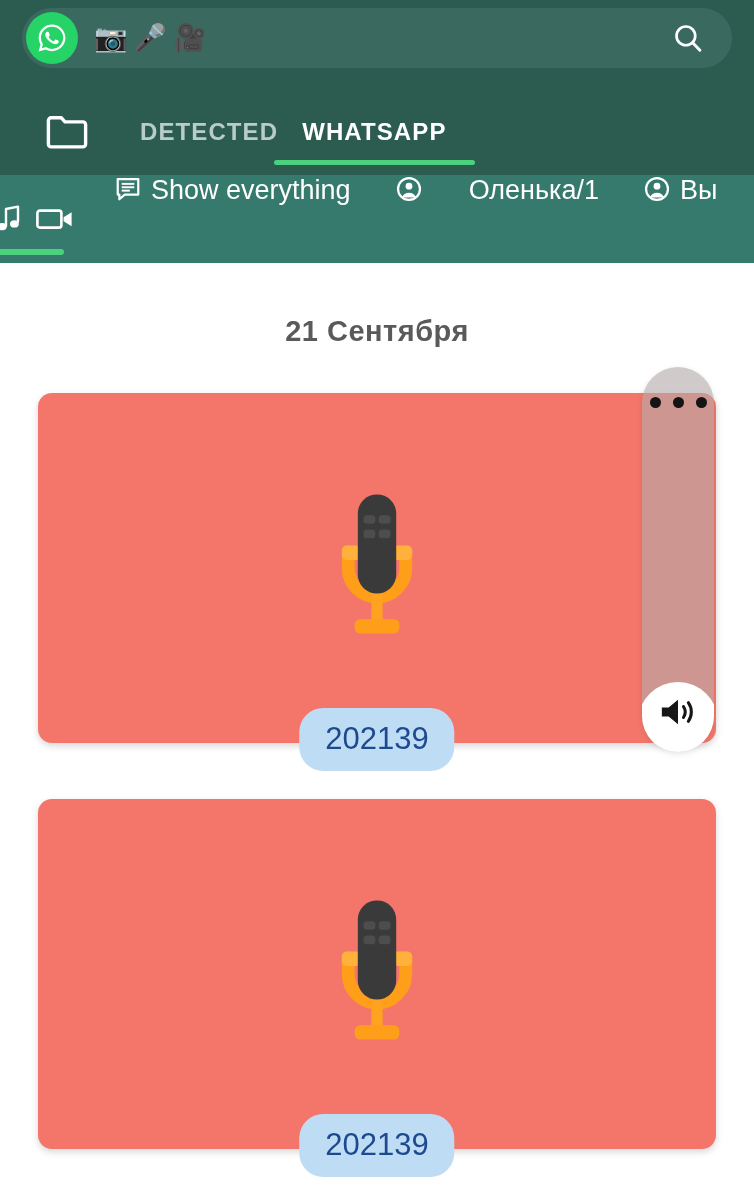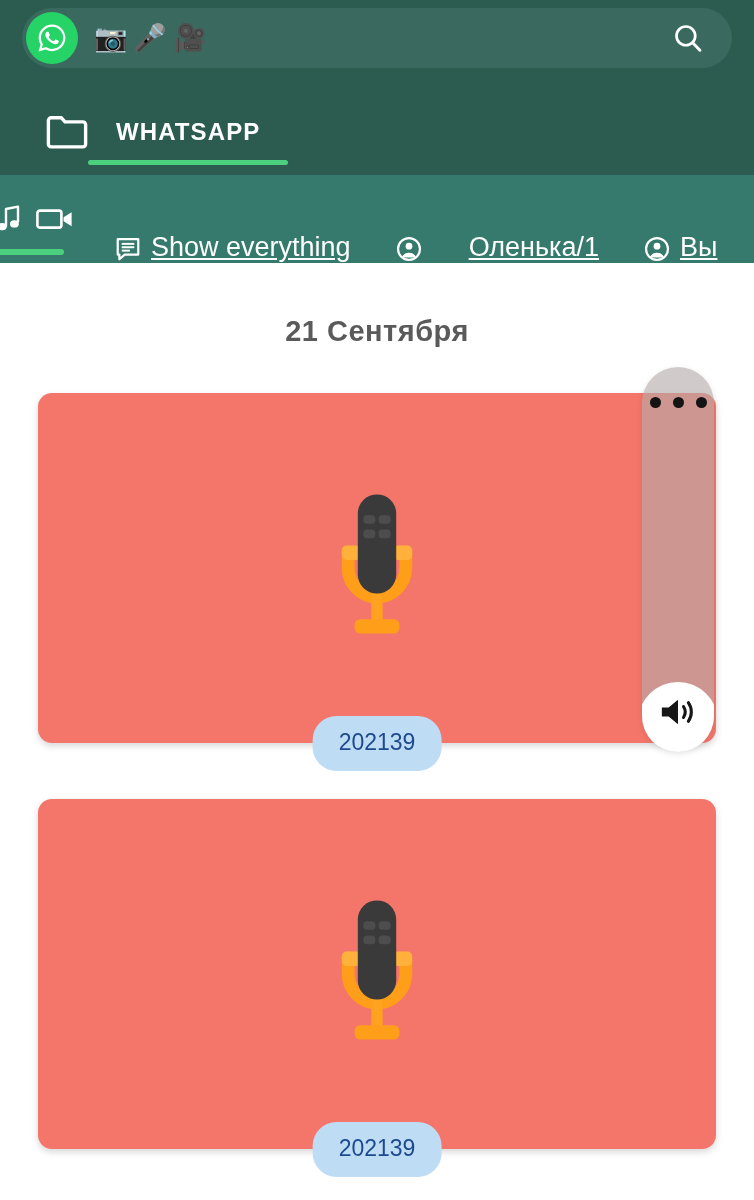--- a/index.html
+++ b/index.html
@@ -54,23 +54,23 @@
     background: #4bd07e; border-radius: 3px;
   }
 
   
   .filterbar {
     position: absolute; left: 0; top: 175px; width: 754px; height: 88px;
     background: #357a6c; display: flex; align-items: center;
     overflow: hidden;
   }
   .fb-item {
-    display: flex; align-items: flex-end; gap: 9px;
+    display: flex; align-items: flex-start; gap: 9px;
     color: #ffffff; font-size: 27px; white-space: nowrap;
-    height: 88px; position: relative; text-decoration: underline;
+    height: 88px; position: relative;
   }
   .fb-icons { display: flex; align-items: center; gap: 14px; margin-left: -4px; position: relative; height: 88px; }
   .fb-icons svg { display: block; }
   .fb-active-underline {
     position: absolute; left: 0; bottom: 8px; width: 68px; height: 6px;
     background: #4bd07e; border-radius: 3px;
   }
   .fb-show { margin-left: 40px; }
   .fb-olenka { margin-left: 44px; gap: 46px; }
   .fb-vy { margin-left: 44px; }
@@ -92,21 +92,21 @@
     box-shadow: 0 3px 7px rgba(0,0,0,0.16);
     display: flex; align-items: center; justify-content: center;
   }
   .card-gap { height: 56px; }
   .first-card-top { margin-top: 45px; }
   .mic-ico { width: 96px; height: 160px; display: block; }
   .time-pill {
     position: absolute; left: 50%; transform: translateX(-50%);
     bottom: -28px;
     background: #bfdcf5; color: #1d4a8f;
-    font-size: 23px; line-height: 1;
+    font-size: 31px; line-height: 1;
     padding: 15px 26px 17px 26px; border-radius: 24px;
     white-space: nowrap;
   }
 
   
   .side-panel {
     position: absolute; right: 40px; top: 367px;
     width: 72px; height: 385px;
     background: rgba(180,170,170,0.62);
     border-radius: 36px;
@@ -150,20 +150,23 @@
           <line x1="15.3" y1="15.4" x2="20.4" y2="20.6" stroke="#ffffff" stroke-width="2.1" stroke-linecap="round"></line>
         </svg>
       </div>
     </div>
 
     <div class="tabrow">
       <div class="folder-btn">
         <svg viewBox="0 0 26 22" aria-hidden="true">
           <path d="M2 4.2a1.6 1.6 0 0 1 1.6-1.6h6.1l2.1 2.4h10.6A1.6 1.6 0 0 1 24 6.6v11.6a1.6 1.6 0 0 1-1.6 1.6H3.6A1.6 1.6 0 0 1 2 18.2z" fill="none" stroke="#ffffff" stroke-width="2" stroke-linejoin="round"></path>
         </svg>
+      </div>
+      <div class="tab tab-detected">
+        <span>DETECTED</span>
       </div>
       <div class="tab tab-whatsapp">
         <span>WHATSAPP</span>
         <span class="tab-underline"></span>
       </div>
     </div>
   </div>
 
   <div class="filterbar">
 

